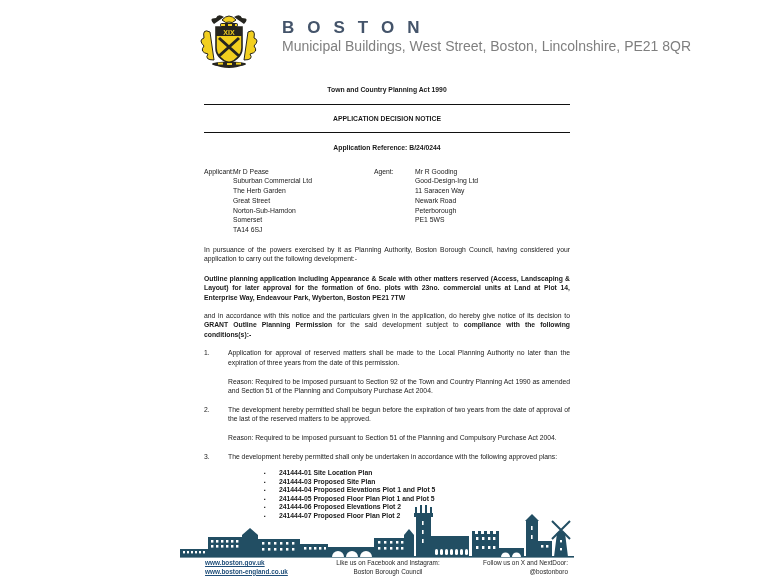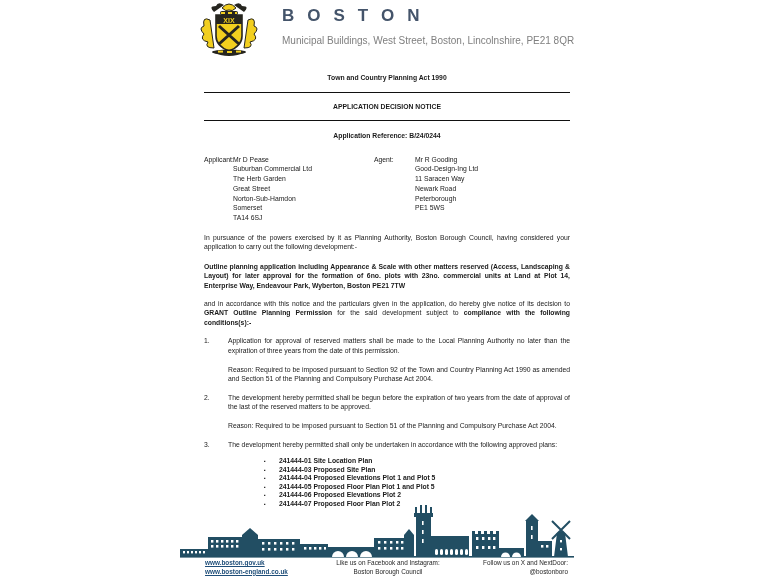--- a/index.html
+++ b/index.html
@@ -1,25 +1,25 @@
 <!DOCTYPE html>
 <html><head>
 <meta charset="utf-8">
 <style>
   html,body{margin:0;padding:0;background:#fff;}
   .canvas{position:relative;width:768px;height:576px;background:#ffffff;overflow:hidden;
           font-family:"Liberation Sans",sans-serif;color:#1a1a1a;}
-  .doc{position:absolute;left:180px;top:0;width:394px;}
+  .doc{position:absolute;left:180px;top:12px;width:394px;}
   
   .header{display:flex;align-items:flex-start;padding-left:16px;margin-top:2px;}
   .crest{width:66px;height:58px;flex:0 0 66px;}
   .header-text{margin-left:20px;padding-top:4px;}
   .org-name{font-size:17px;font-weight:bold;letter-spacing:13px;color:#44546a;line-height:19px;white-space:nowrap;}
   .org-sub{font-size:11.5px;font-weight:bold;letter-spacing:2.6px;color:#44546a;line-height:14px;white-space:nowrap;}
-  .org-addr{font-size:10px;color:#7f7f7f;line-height:11px;margin-top:10px;white-space:nowrap;}
+  .org-addr{font-size:14px;color:#7f7f7f;line-height:11px;margin-top:4px;white-space:nowrap;}
   
   .content{padding:0 4px 0 24px;font-size:6.8px;line-height:9.6px;}
   .center{text-align:center;font-weight:bold;}
   .act{margin-top:13px;}
   .rule{border-top:1.4px solid #111;margin-top:9px;}
   .notice{margin-top:9px;}
   .ref{margin-top:10px;}
   
   .parties{display:grid;grid-template-columns:29px 141px 41px auto;margin-top:14px;}
   .p-lines div{line-height:9.7px;}

